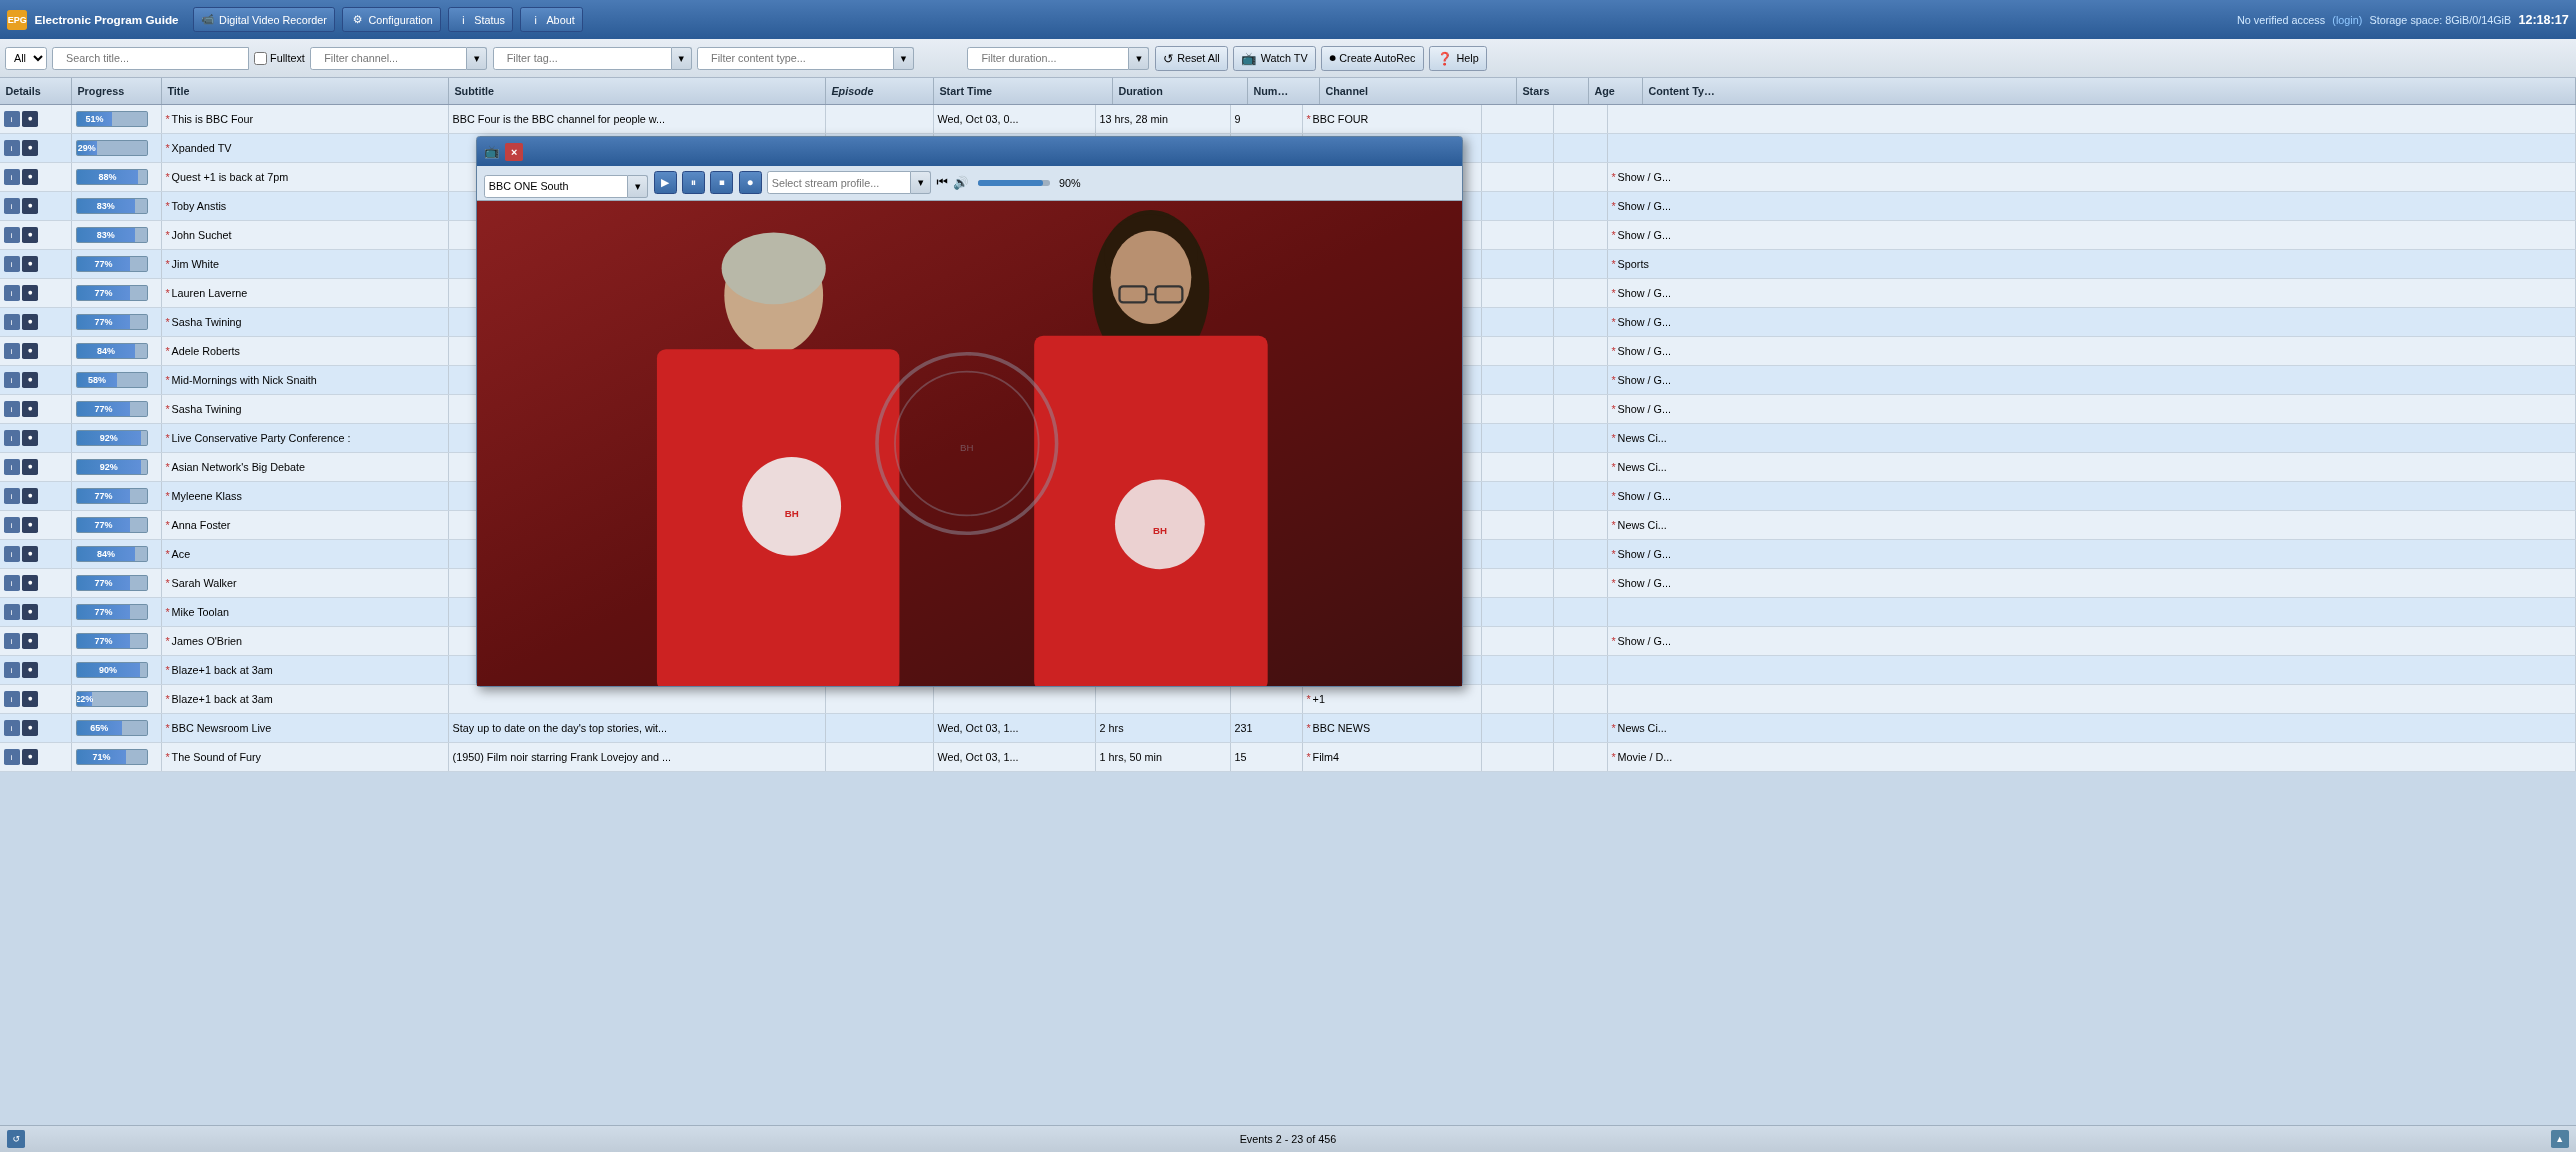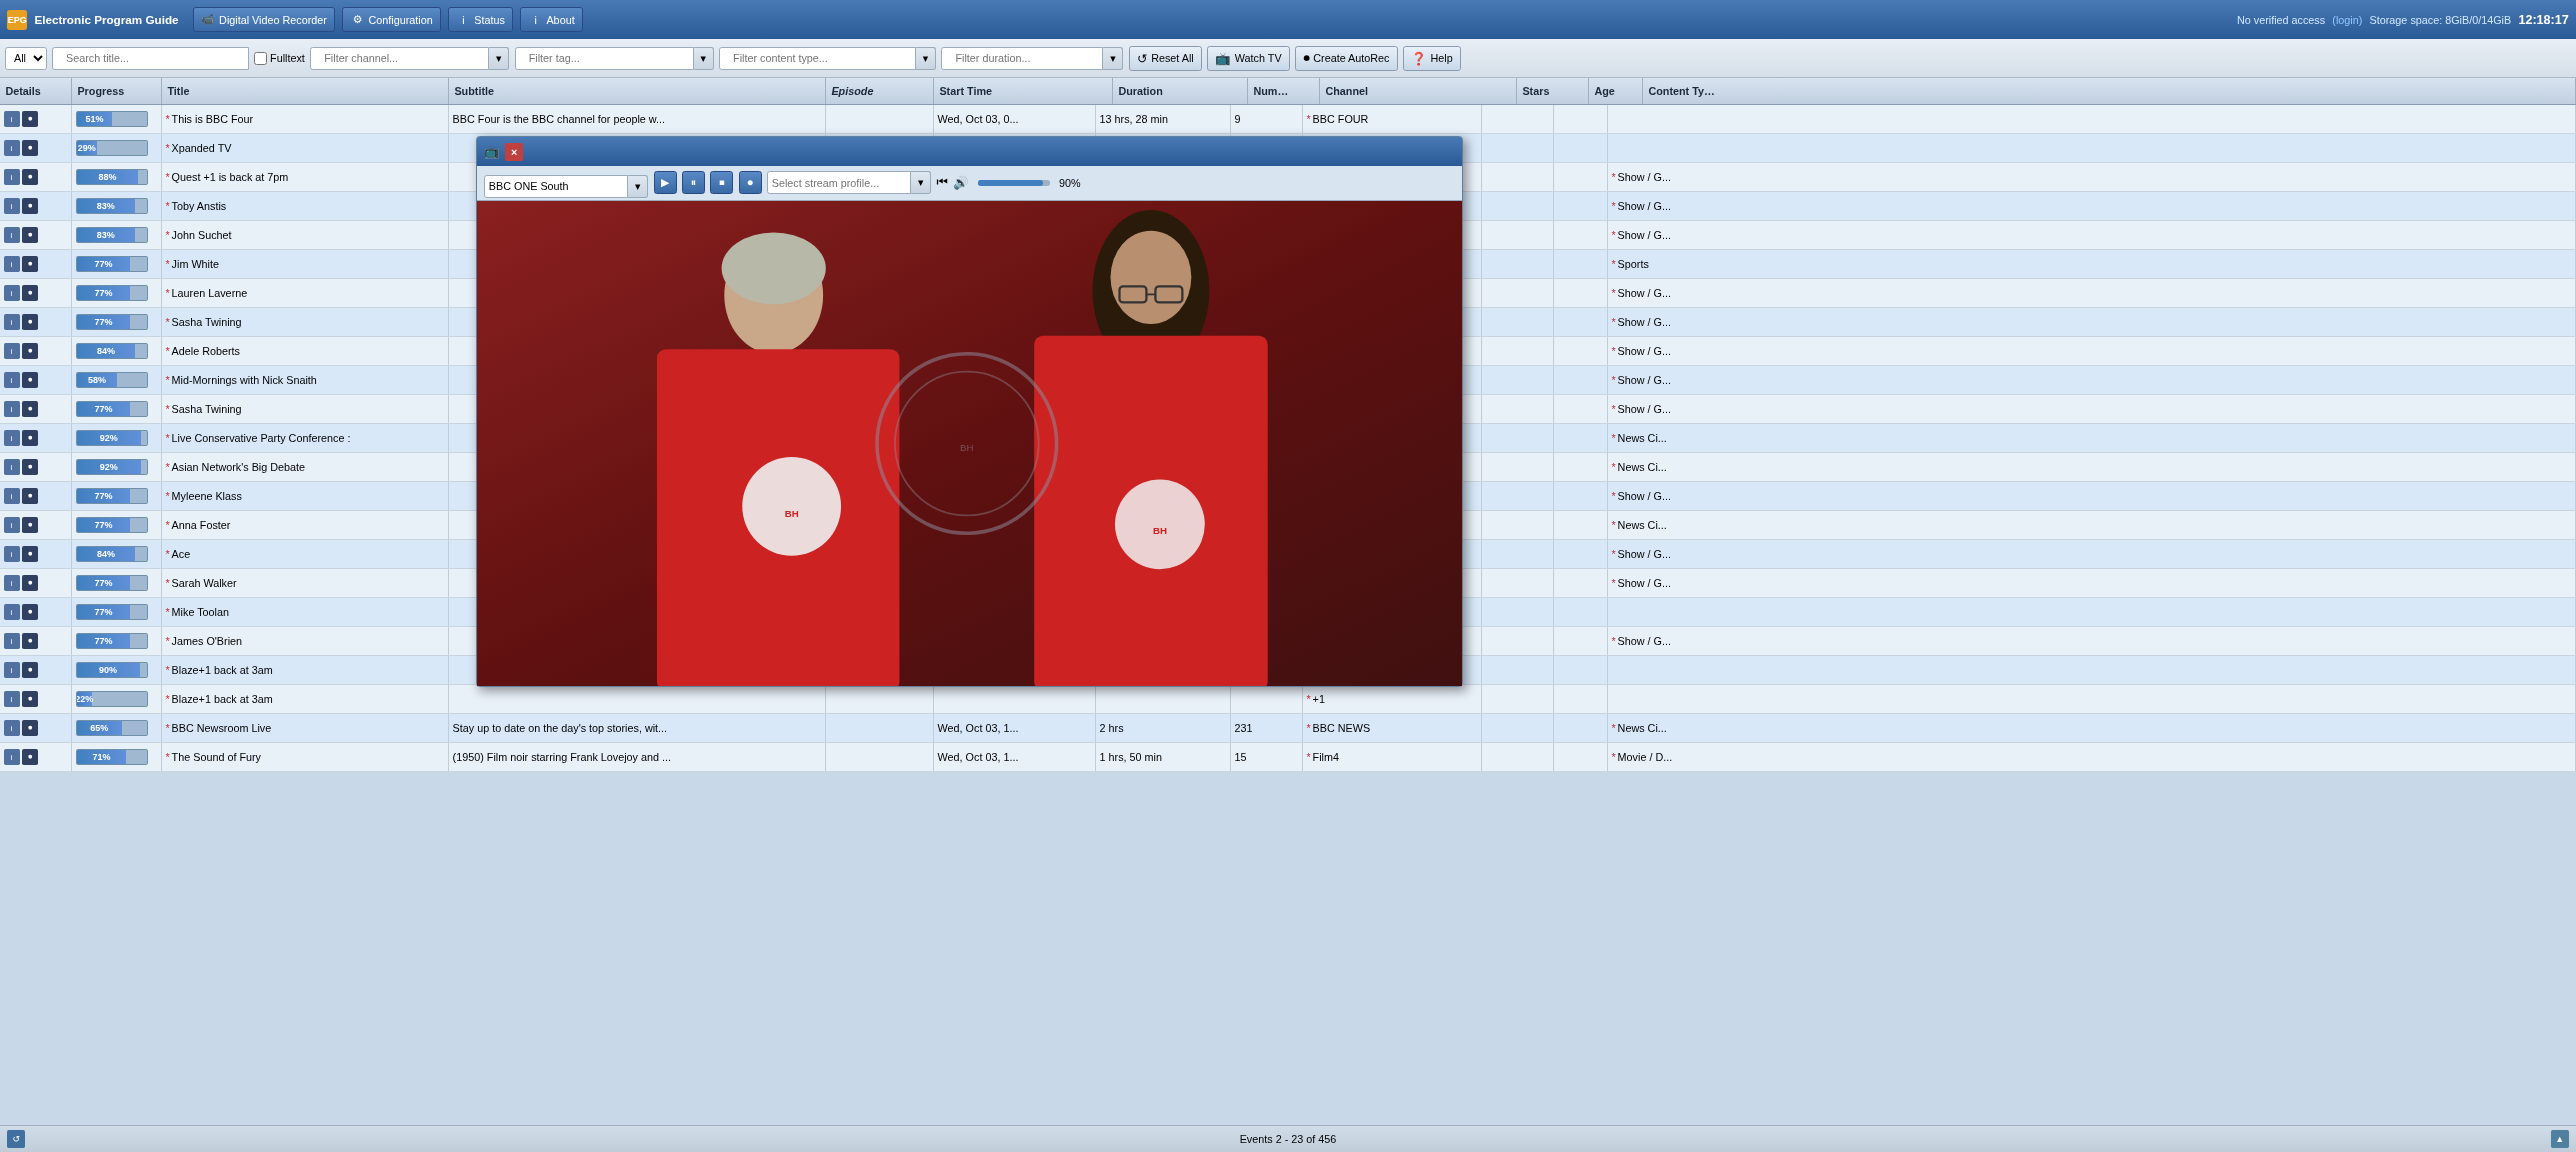--- a/index.html
+++ b/index.html
@@ -179,36 +179,36 @@
 
   <div class="filter-combo">
     <input class="filter-input" style="width: 197px;" placeholder="Search title...">
     <label class="filter-check-label" style="margin-left:5.4px;">
       <input type="checkbox" style="">
       <span>Fulltext</span>
     </label>
   </div>
 
   <div class="filter-combo">
-    <input class="filter-input" style="width: 179px;" placeholder="Filter channel...">
+    <input class="filter-input" style="width: 157px;" placeholder="Filter channel...">
     <div class="filter-dropdown-btn">▾</div>
   </div>
 
   <div class="filter-combo">
     <input class="filter-input" style="width: 179px;" placeholder="Filter tag...">
     <div class="filter-dropdown-btn">▾</div>
   </div>
 
   <div class="filter-combo">
     <input class="filter-input" style="width: 197px;" placeholder="Filter content type...">
     <div class="filter-dropdown-btn">▾</div>
   </div>
 
   <div class="filter-combo">
-    <input class="filter-input" style="width: 162px;" placeholder="Filter duration...">
+    <input class="filter-input" style="width: 162px; margin-left: 48px;" placeholder="Filter duration...">
     <div class="filter-dropdown-btn">▾</div>
   </div>
 
   <div class="toolbar-btn">
     <span class="toolbar-btn-icon">↺</span>
     <span>Reset All</span>
   </div>
   <div class="toolbar-btn">
     <span class="toolbar-btn-icon">📺</span>
     <span>Watch TV</span>

